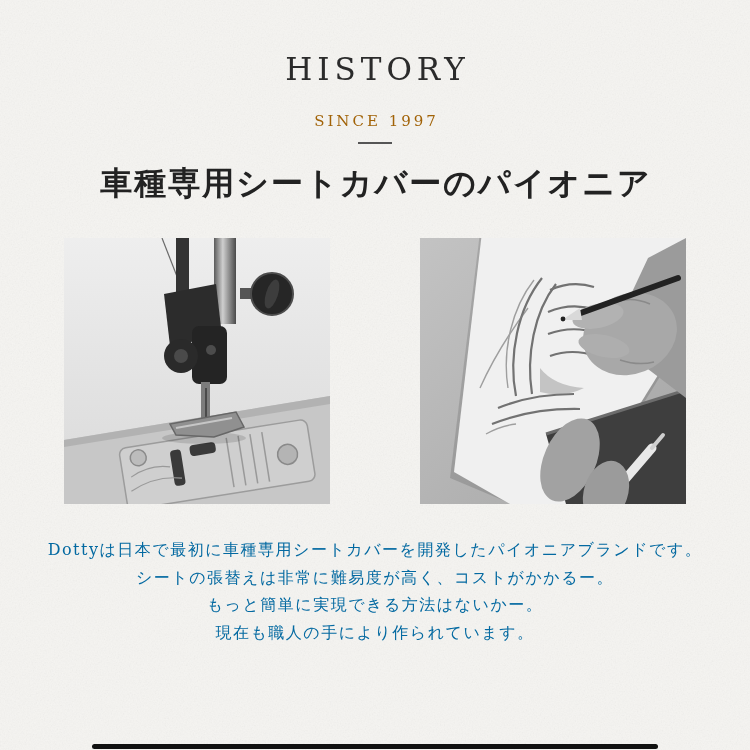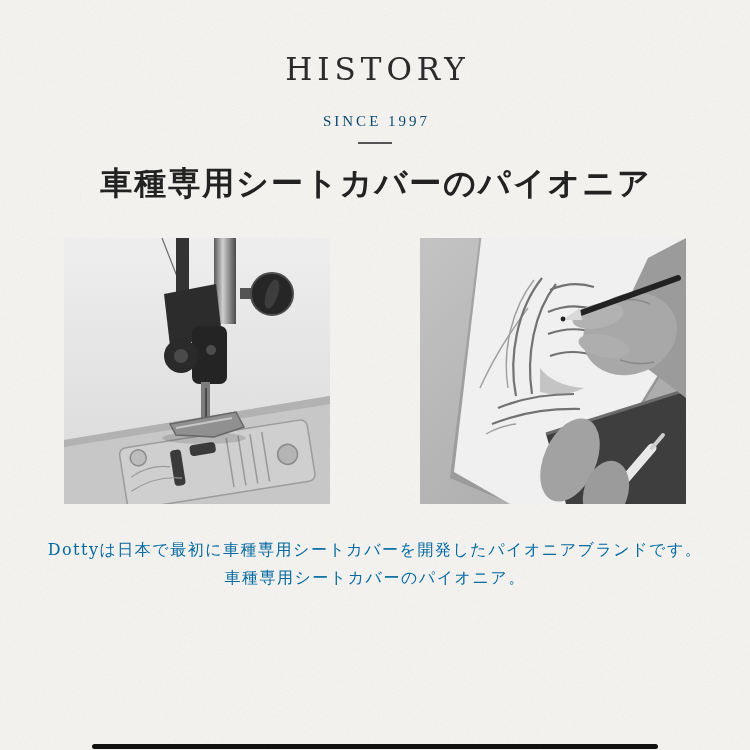--- a/index.html
+++ b/index.html
@@ -11,21 +11,21 @@
   }
   .texture{position:absolute;inset:0;width:750px;height:750px;pointer-events:none;}
   .content{position:relative;width:750px;text-align:center;}
   .title{
     margin:0;padding-top:54px;
     font-size:31px;line-height:31px;font-weight:400;
     letter-spacing:5px;text-indent:5px;color:#2b2b2b;
   }
   .subtitle{
     margin-top:29px;font-size:15px;line-height:15px;
-    letter-spacing:3px;text-indent:3px;color:#0c4a6e;font-family:Liberation Serif, serif;
+    letter-spacing:3px;text-indent:3px;color:#a16207;
   }
   .subtitle-divider{
     width:34px;height:2px;background:#555;margin:13px auto 0 auto;
   }
   .headline{
     margin:21px 0 0 0;
     font-size:32px;line-height:36px;font-weight:700;
     letter-spacing:2px;text-indent:2px;color:#222;
   }
   .photos{
@@ -179,18 +179,20 @@
 
         <ellipse cx="150" cy="222" rx="26" ry="44" transform="rotate(24 150 222)" fill="#a7a19b"></ellipse>
         <ellipse cx="186" cy="254" rx="22" ry="32" transform="rotate(18 186 254)" fill="#a09a94"></ellipse>
       </svg>
     </figure>
 
   </div>
 
   <div class="paragraph">
     <p>Dottyは日本で最初に車種専用シートカバーを開発したパイオニアブランドです。</p>
-    <p>車種専用シートカバーのパイオニア。</p>
+    <p>シートの張替えは非常に難易度が高く、コストがかかるー。</p>
+    <p>もっと簡単に実現できる方法はないかー。</p>
+    <p>現在も職人の手により作られています。</p>
   </div>
 
 </div>
 
 <div class="bottom-bar"></div>
 
 </body></html>

